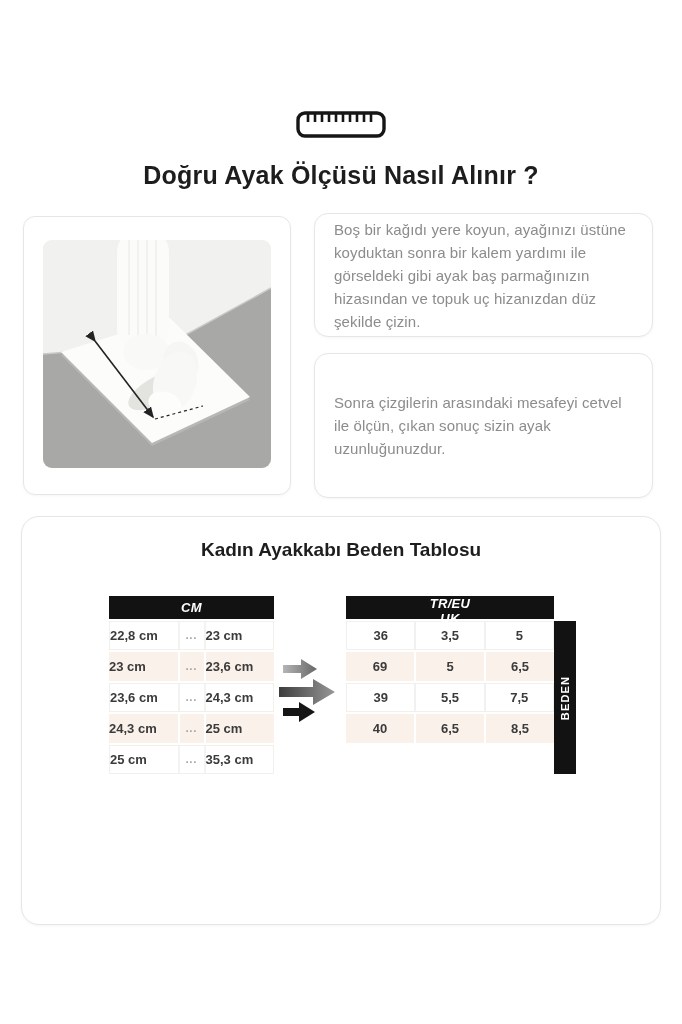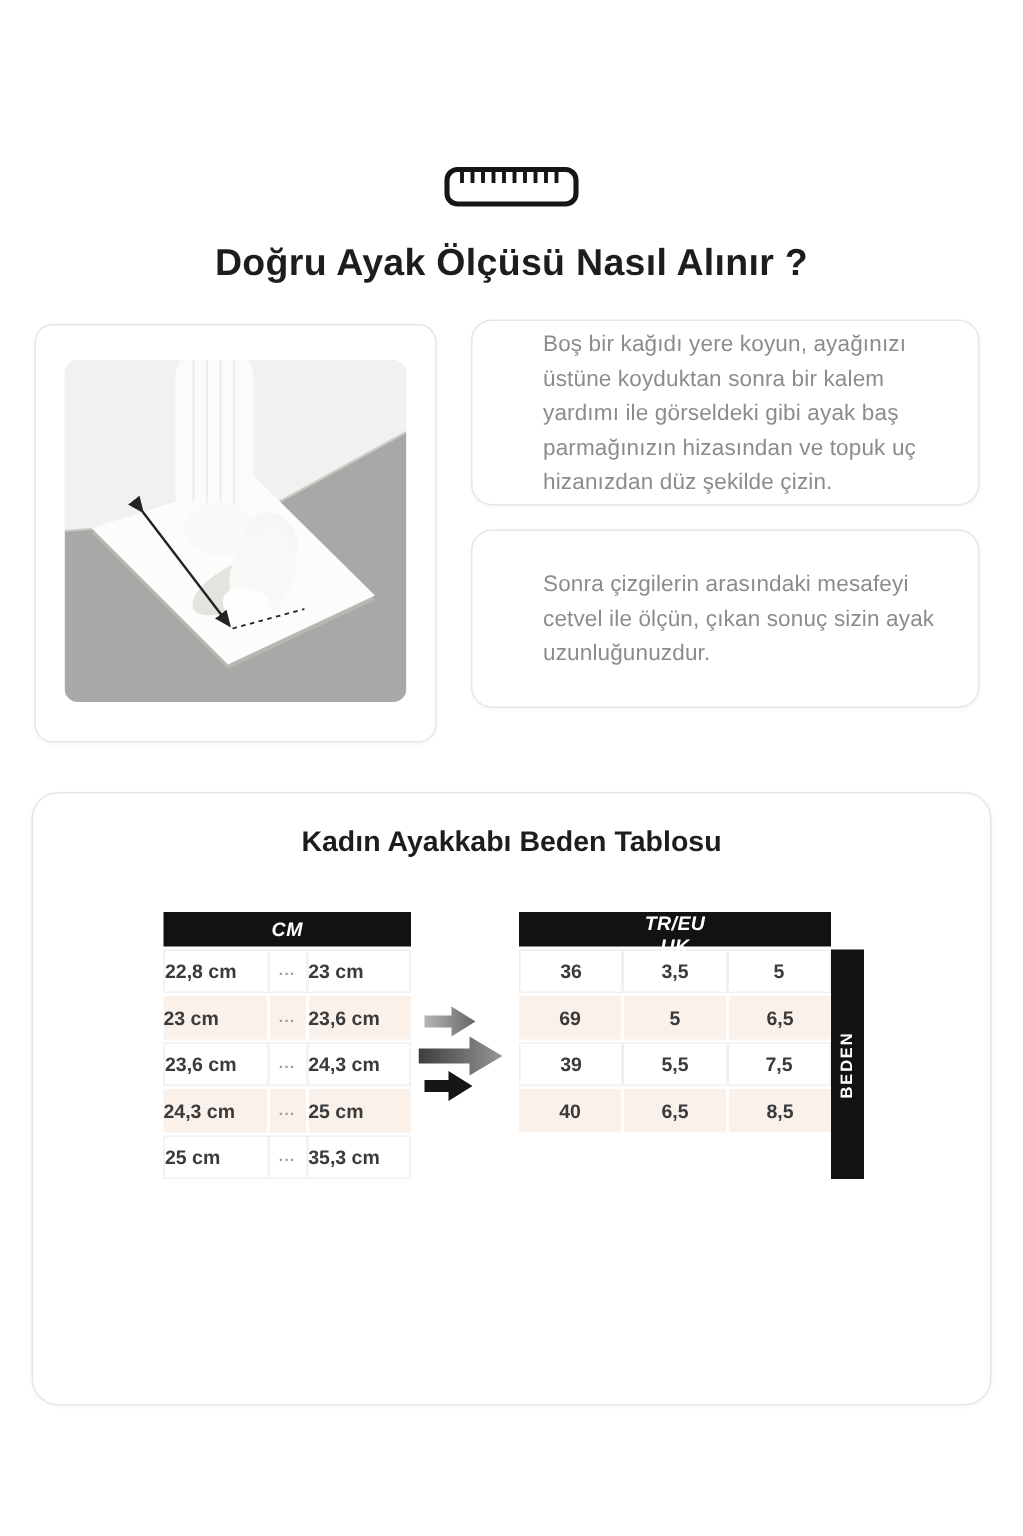--- a/index.html
+++ b/index.html
@@ -16,25 +16,25 @@
                 border:1px solid #e6e6e6; border-radius:12px; background:#fff;
                 box-shadow:0 1px 3px rgba(0,0,0,.04); }
   .photo { position:absolute; left:19px; top:23px; width:228px; height:228px;
            border-radius:9px; overflow:hidden; background:#f1f1ef; }
   .photo svg { display:block; }
 
   .info-box { position:absolute; left:314px; width:339px; border:1px solid #e6e6e6;
               border-radius:14px; background:#fff; box-shadow:0 1px 3px rgba(0,0,0,.04);
               display:flex; align-items:center; padding:0 19px; }
   .info-box-1 { top:213px; height:124px; }
-  .info-box-2 { top:353px; height:119px; }
-  .info-box p { font-size:15px; line-height:23px; color:#8c8c8c; letter-spacing:.1px;margin-left:28px; }
-
-  
-  .size-card { position:absolute; left:21px; top:528px; width:640px; height:409px;
+  .info-box-2 { top:353px; height:145px; }
+  .info-box p { font-size:15px; line-height:23px; color:#8c8c8c; letter-spacing:.1px; }
+
+  
+  .size-card { position:absolute; left:21px; top:516px; width:640px; height:409px;
                border:1px solid #e6e6e6; border-radius:18px; background:#fff;
                box-shadow:0 1px 3px rgba(0,0,0,.04); }
   .size-title { position:absolute; top:22px; left:0; width:100%; text-align:center;
                 font-size:19px; font-weight:bold; color:#1d1d1d; }
 
   .t-head { height:23px; background:#121212; color:#ffffff; display:flex; align-items:center;
             justify-content:center; font-size:13px; font-weight:bold; letter-spacing:.3px;
             margin-bottom:2px;font-style:italic; }
   .t-rows > div { height:29px; margin-bottom:2px; display:flex; align-items:center;
                   font-size:13px; font-weight:600; color:#3b3b3b; }

